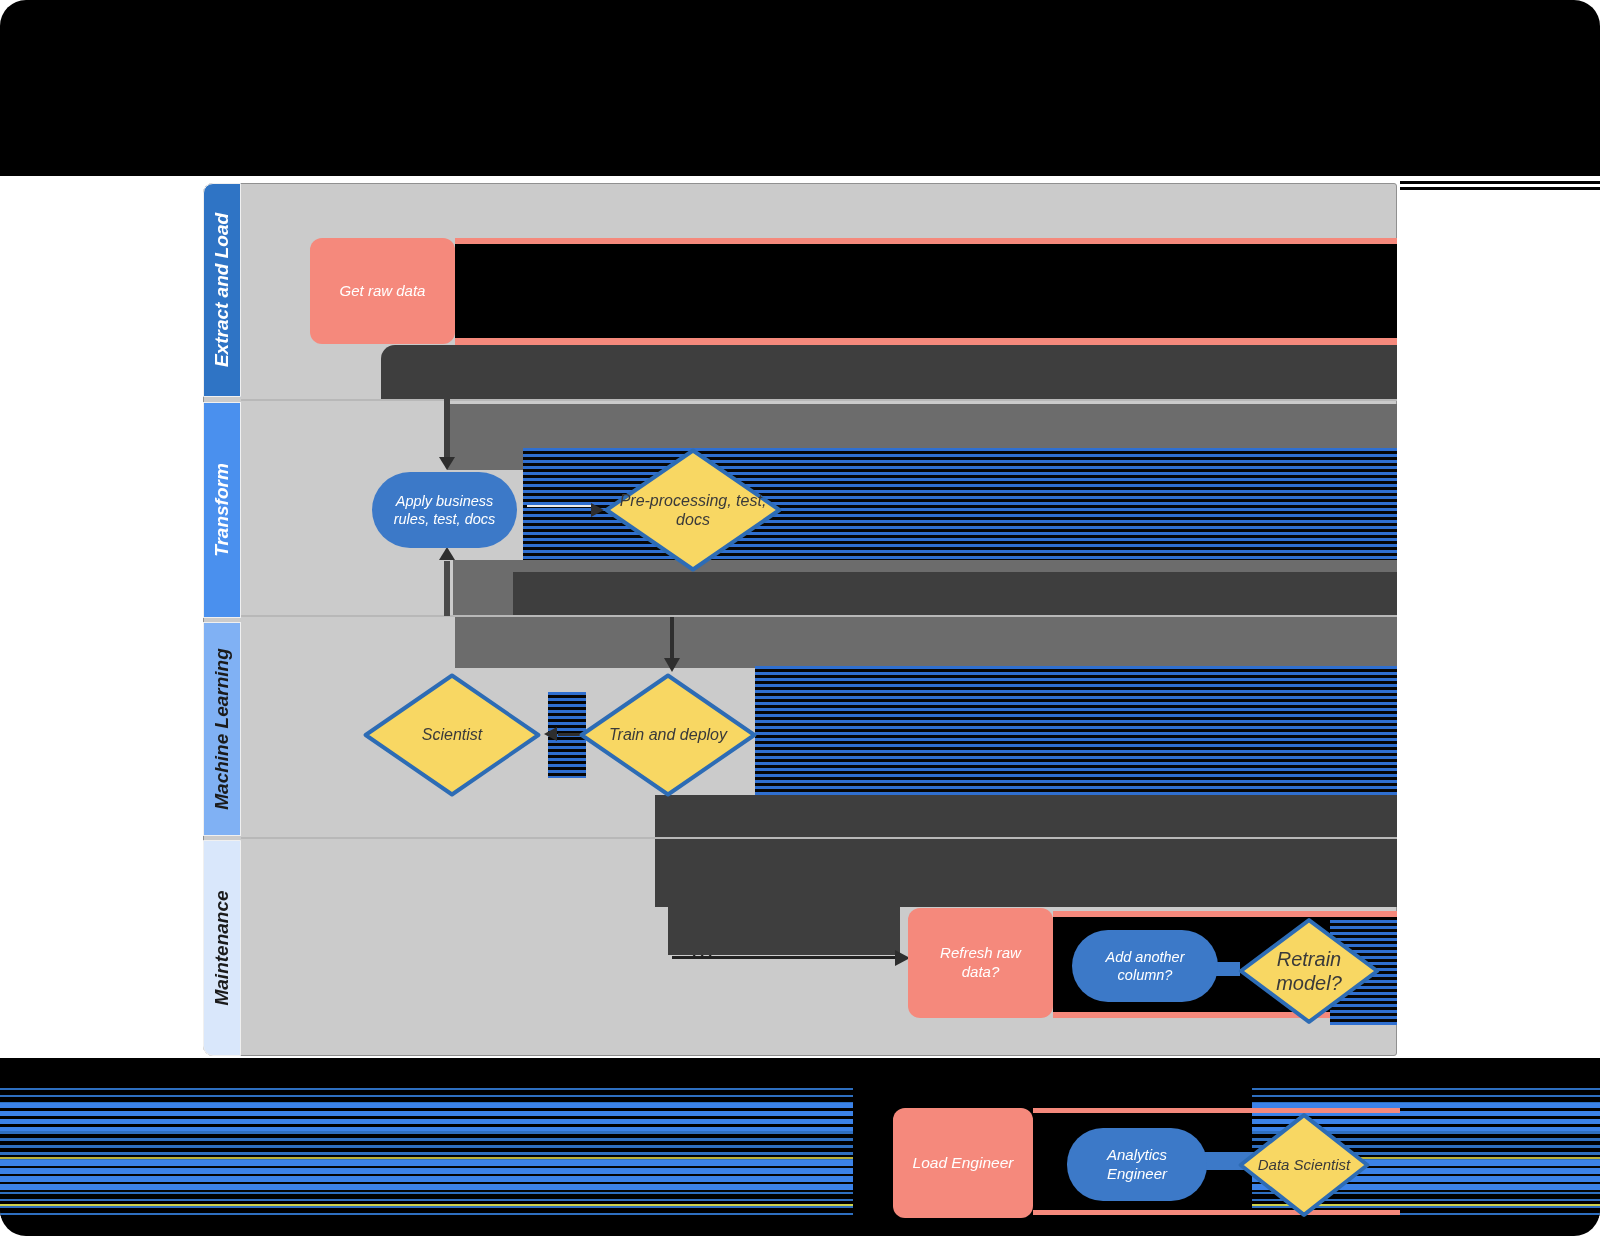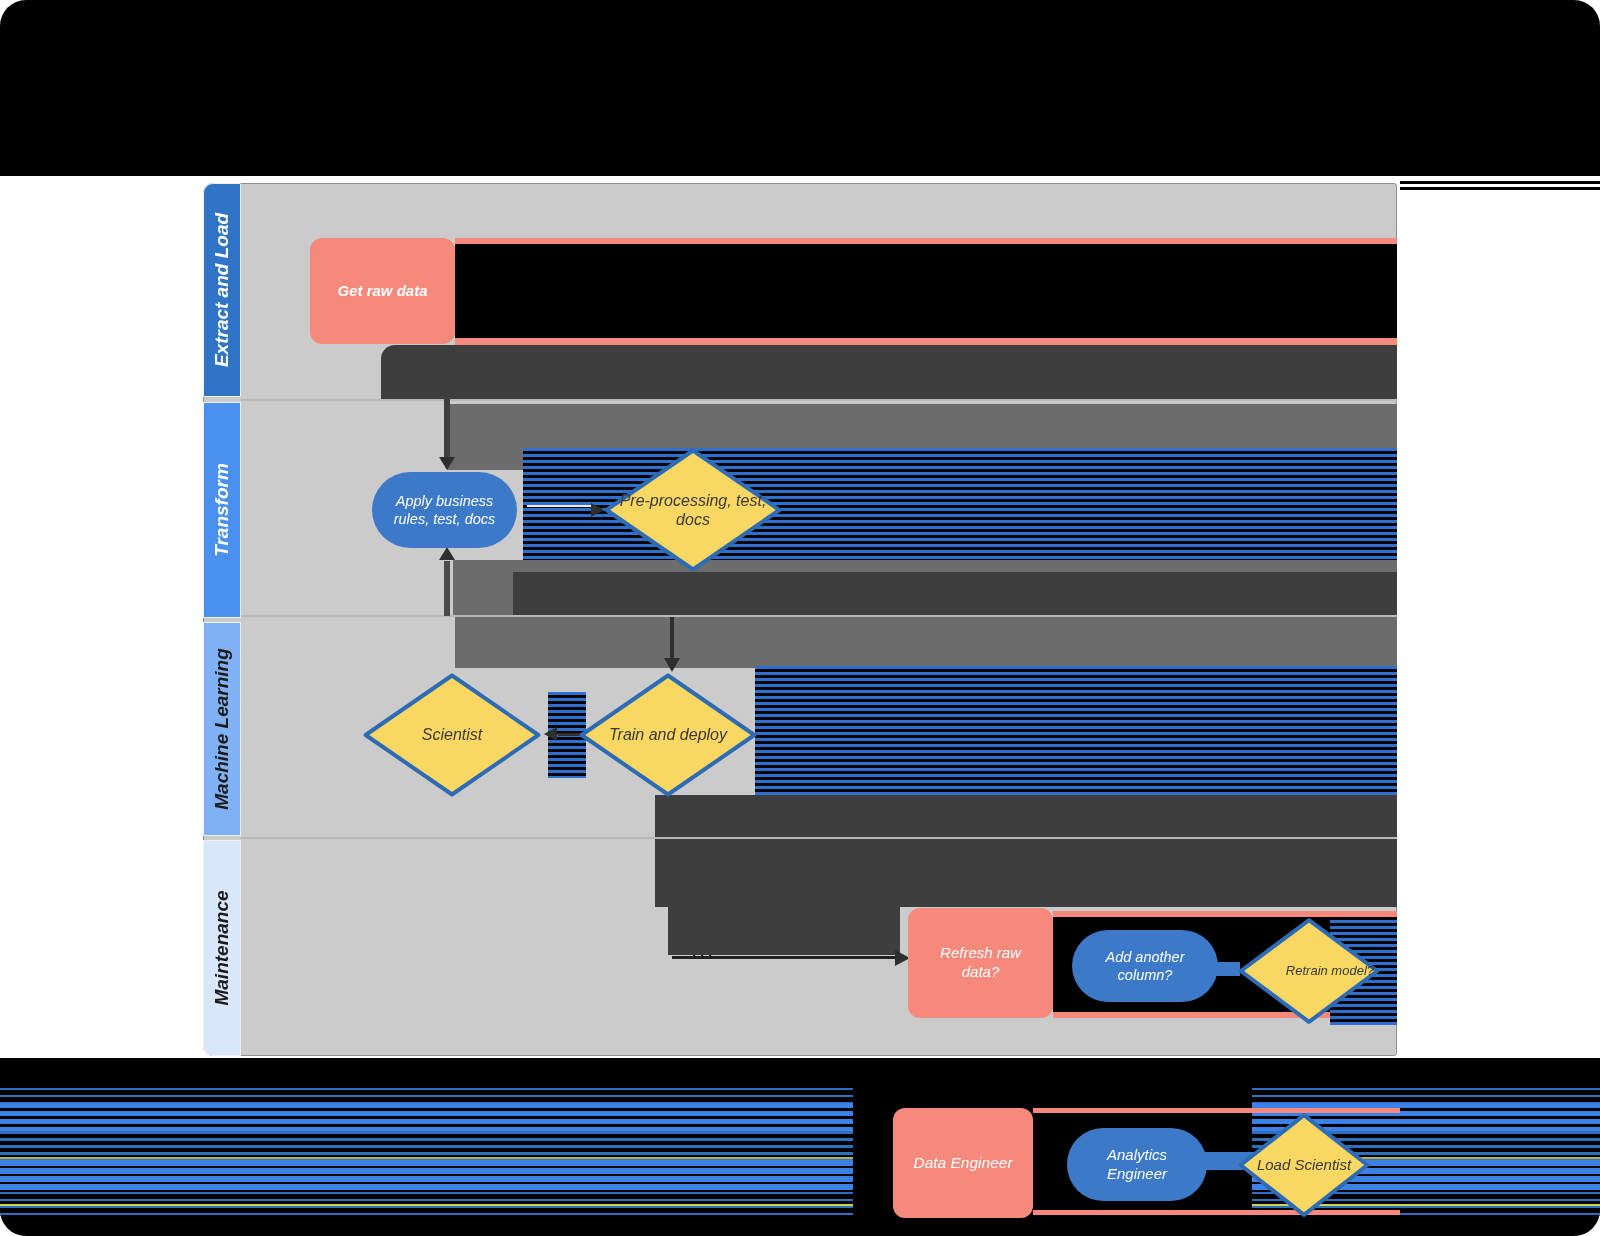--- a/index.html
+++ b/index.html
@@ -104,21 +104,21 @@
   <div class="abs conn" style="left:672px;top:956px;width:228px;height:3px;background:#222;"></div>
 
   <div class="abs arrow" style="left:439px;top:457px;border-left:8px solid transparent;border-right:8px solid transparent;border-top:13px solid #2e2e2e;"></div>
   <div class="abs arrow" style="left:591px;top:503px;border-top:7px solid transparent;border-bottom:7px solid transparent;border-left:13px solid #2e2e2e;"></div>
   <div class="abs arrow" style="left:439px;top:547px;border-left:8px solid transparent;border-right:8px solid transparent;border-bottom:13px solid #2e2e2e;"></div>
   <div class="abs arrow" style="left:664px;top:658px;border-left:8px solid transparent;border-right:8px solid transparent;border-top:14px solid #2e2e2e;"></div>
   <div class="abs arrow" style="left:544px;top:727px;border-top:7px solid transparent;border-bottom:7px solid transparent;border-right:13px solid #2e2e2e;"></div>
   <div class="abs arrow" style="left:895px;top:950px;border-top:8px solid transparent;border-bottom:8px solid transparent;border-left:15px solid #2e2e2e;"></div>
 
   <div class="abs node rect-node" style="left:310px;top:238px;width:145px;height:106px;">
-    <span class="nlabel" style="width:110px;font-weight:bold;">Get raw data</span>
+    <span class="nlabel" style="width:110px;">Get raw data</span>
     </div>
 
   <div class="abs node pill-node" style="left:372px;top:472px;width:145px;height:76px;border-radius:38px;">
     <span class="nlabel" style="width:120px;">Apply business rules, test, docs</span>
     </div>
 
   <div class="abs diamond" style="left:603px;top:448px;width:180px;height:124px;">
     <svg viewBox="0 0 100 100" preserveAspectRatio="none">
         <polygon points="50,2 98,50 50,98 2,50"></polygon>
       </svg>
@@ -150,50 +150,50 @@
     </div>
 
   <div class="abs node pill-node" style="left:1072px;top:930px;width:146px;height:72px;border-radius:36px;">
     <span class="nlabel" style="width:112px;">Add another column?</span>
     </div>
 
   <div class="abs diamond" style="left:1238px;top:918px;width:142px;height:106px;">
     <svg viewBox="0 0 100 100" preserveAspectRatio="none">
         <polygon points="50,2 98,50 50,98 2,50"></polygon>
       </svg>
-    <div class="dlabel" style="font-size:13px;text-align:right;">
+    <div class="dlabel" style="font-size:20px;">
         <span class="nlabel" style="width:130px;">Retrain model?</span>
       </div>
     </div>
 
   <div class="abs bottom-band">
     <div class="abs b1" style="left:0;top:30px;width:1600px;height:15px;"></div>
     <div class="abs b2" style="left:0;top:45px;width:1600px;height:28px;"></div>
     <div class="abs b3" style="left:0;top:73px;width:1600px;height:29px;"></div>
     <div class="abs b4" style="left:0;top:102px;width:1600px;height:32px;"></div>
     <div class="abs b1" style="left:0;top:134px;width:1600px;height:26px;"></div>
     <div class="abs yellowline" style="left:0;top:99px;width:1600px;height:2px;"></div>
     <div class="abs yellowline" style="left:0;top:146px;width:1600px;height:2px;background:#cdd24b;"></div>
 
     <div class="abs" style="left:853px;top:27px;width:399px;height:139px;background:#000;z-index:2;"></div>
     <div class="abs salmonstreak" style="left:1033px;top:50px;width:367px;height:5px;z-index:3;"></div>
     <div class="abs salmonstreak" style="left:1033px;top:152px;width:367px;height:5px;z-index:3;"></div>
     <div class="abs bluestreak" style="left:1204px;top:94px;width:54px;height:18px;z-index:3;"></div>
 
     <div class="abs node rect-node" style="left:893px;top:50px;width:140px;height:110px;font-size:15.5px;">
-      <span class="nlabel">Data Engineer</span>
+      <span class="nlabel">Load Engineer</span>
       </div>
 
     <div class="abs node pill-node" style="left:1067px;top:70px;width:140px;height:73px;border-radius:36px;font-size:15px;justify-content:center;">
       <span class="nlabel" style="width:95px;">Analytics Engineer</span>
       </div>
 
     <div class="abs diamond" style="left:1238px;top:55px;width:132px;height:104px;">
       <svg viewBox="0 0 100 100" preserveAspectRatio="none">
           <polygon points="50,2 98,50 50,98 2,50"></polygon>
         </svg>
       <div class="dlabel" style="font-size:15px;">
-          <span class="nlabel" style="width:120px;">Load Scientist</span>
+          <span class="nlabel" style="width:120px;">Data Scientist</span>
         </div>
       </div>
   </div>
 
 </div>
 
 </body></html>

